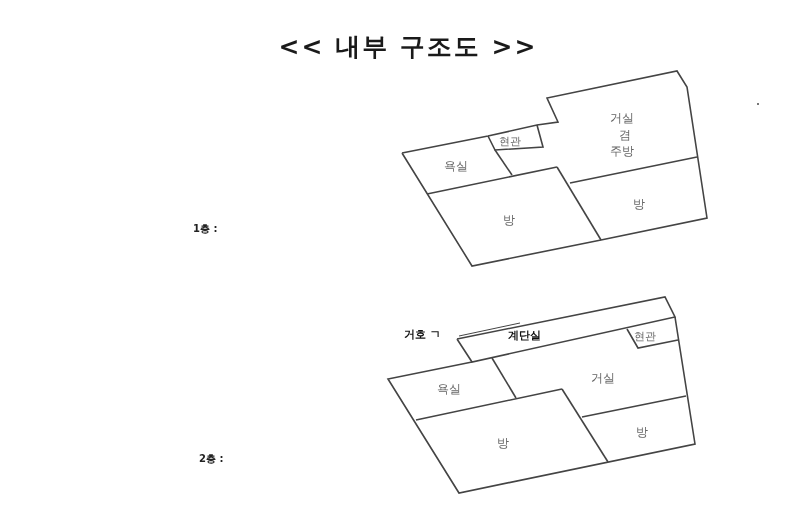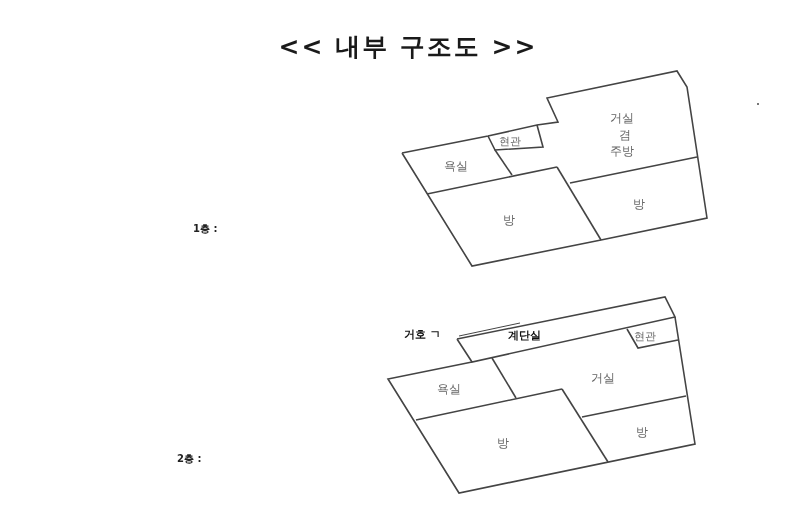--- a/index.html
+++ b/index.html
@@ -15,21 +15,21 @@
   svg.plan .room-text { font-family: "DejaVu Sans", sans-serif; font-size: 12px; fill: #666; }
   svg.plan .bold-text { font-family: "DejaVu Sans", sans-serif; font-size: 11px; font-weight: bold; fill: #111; }
   .dot { position: absolute; left: 757px; top: 103px; width: 2px; height: 2px; background: #777; }
 </style>
 </head>
 <body>
 
 <div class="title">&lt;&lt; 내부 구조도 &gt;&gt;</div>
 
 <div class="floor-label" style="left:193px; top:182px;">1층 :</div>
-<div class="floor-label" style="left:177px; top:412px;">2층 :</div>
+<div class="floor-label" style="left:199px; top:412px;">2층 :</div>
 
 <div class="dot"></div>
 
 <svg class="plan" viewBox="0 0 800 532">
 
   <g>
 
     <polyline class="wall" points="402,153 488,136 537,125 558,122 547,98 677,71 687,87 707,218 601,240 472,266 402,153"></polyline>
 
     <polyline class="wall" points="488,136 495,150 543,147 537,125"></polyline>

